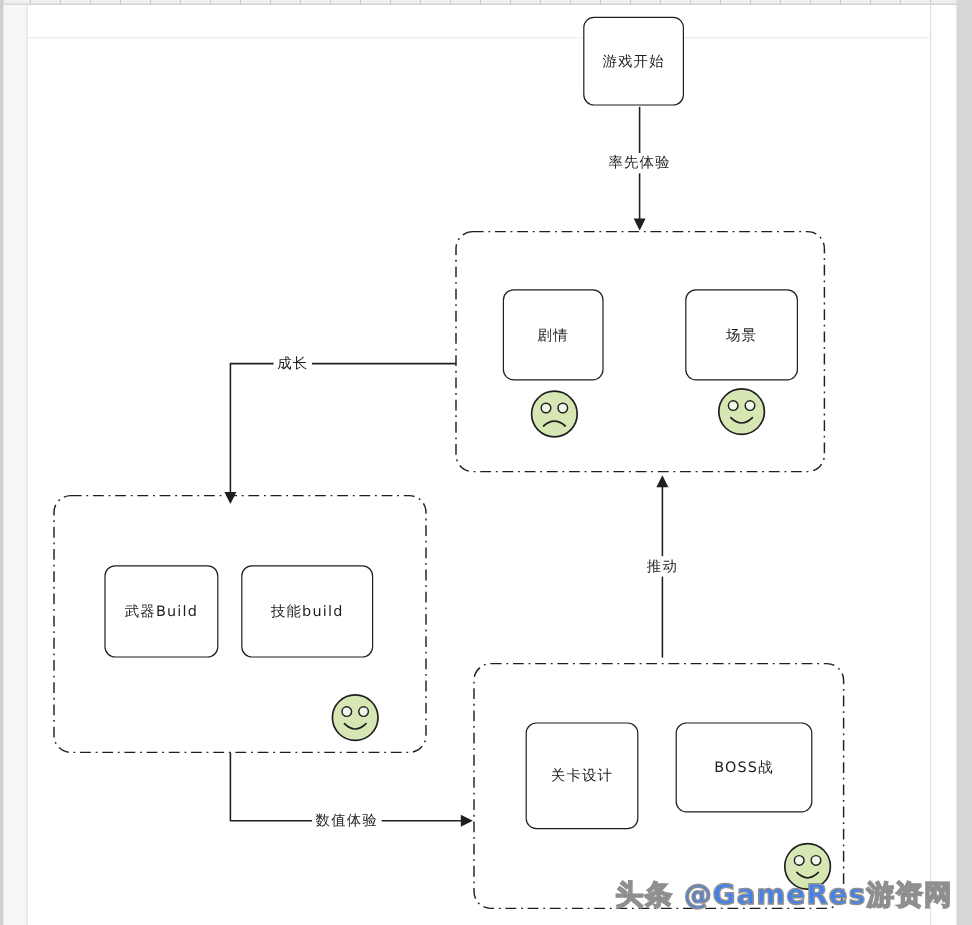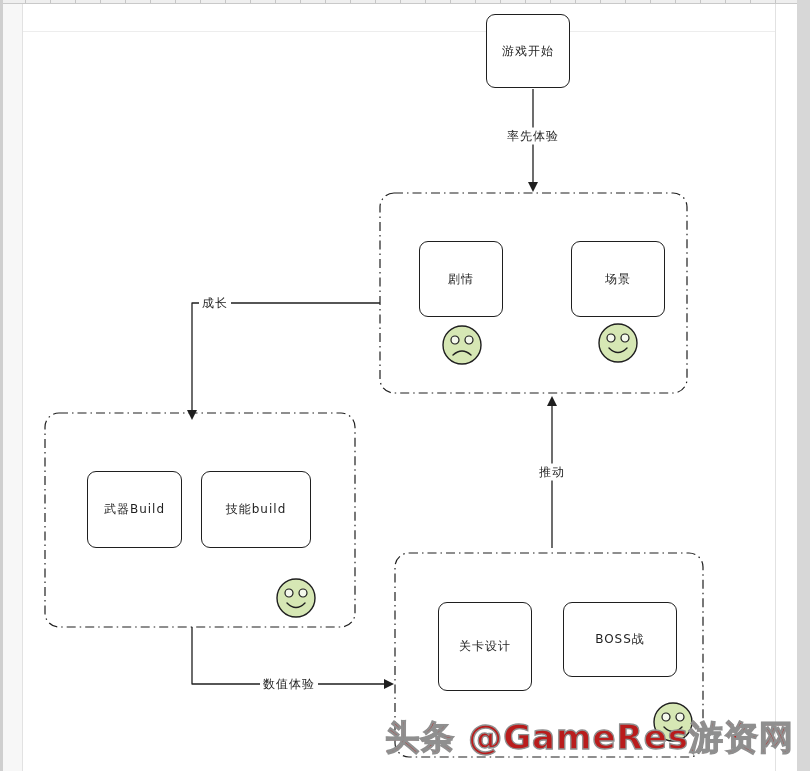--- a/index.html
+++ b/index.html
@@ -32,22 +32,22 @@
     border:1.5px solid #1f1f1f;border-radius:9px;background:#ffffff;
     display:flex;align-items:center;justify-content:center;
     font-size:12px;letter-spacing:1px;
   }
   .edge-label{
     position:absolute;transform:translate(-50%,-50%);
     background:#ffffff;padding:0 3px;font-size:12px;letter-spacing:1px;white-space:nowrap;
   }
   .watermark{
     position:absolute;right:16px;bottom:10px;
-    font-size:34px;font-weight:bold;letter-spacing:1px;white-space:nowrap;
-    color:#b91c1c;-webkit-text-stroke:1.3px #8f8f8f;
+    font-size:23px;font-weight:bold;letter-spacing:1px;white-space:nowrap;
+    color:#3b82f6;-webkit-text-stroke:1.3px #8f8f8f;
     text-shadow:0 0 1px #9a9a9a;
   }
 </style>
 </head>
 <body style="--stroke: #1f1f1f; --face-fill: #d6e7b4;">
 
 <div class="ruler-top"></div>
 <div class="edge-left"></div>
 <div class="margin-left"></div>
 <div class="gridline-h"></div>
@@ -112,19 +112,19 @@
 <div class="node" style="left:87px;top:471px;width:95px;height:77px;">武器Build</div>
 
 <div class="node" style="left:201px;top:471px;width:110px;height:77px;">技能build</div>
 
 <div class="node" style="left:438px;top:602px;width:94px;height:89px;">关卡设计</div>
 
 <div class="node" style="left:563px;top:602px;width:114px;height:75px;">BOSS战</div>
 
 <div class="edge-label" style="left:533px;top:136px;">率先体验</div>
 
-<div class="edge-label" style="left:215px;top:303px;">成长</div>
+<div class="edge-label" style="left:244px;top:303px;">成长</div>
 
 <div class="edge-label" style="left:267px;top:684px;margin-left:22px;">数值体验</div>
 
 <div class="edge-label" style="left:552px;top:472px;">推动</div>
 
 <div class="watermark">头条 @GameRes游资网</div>
 
 </body></html>

